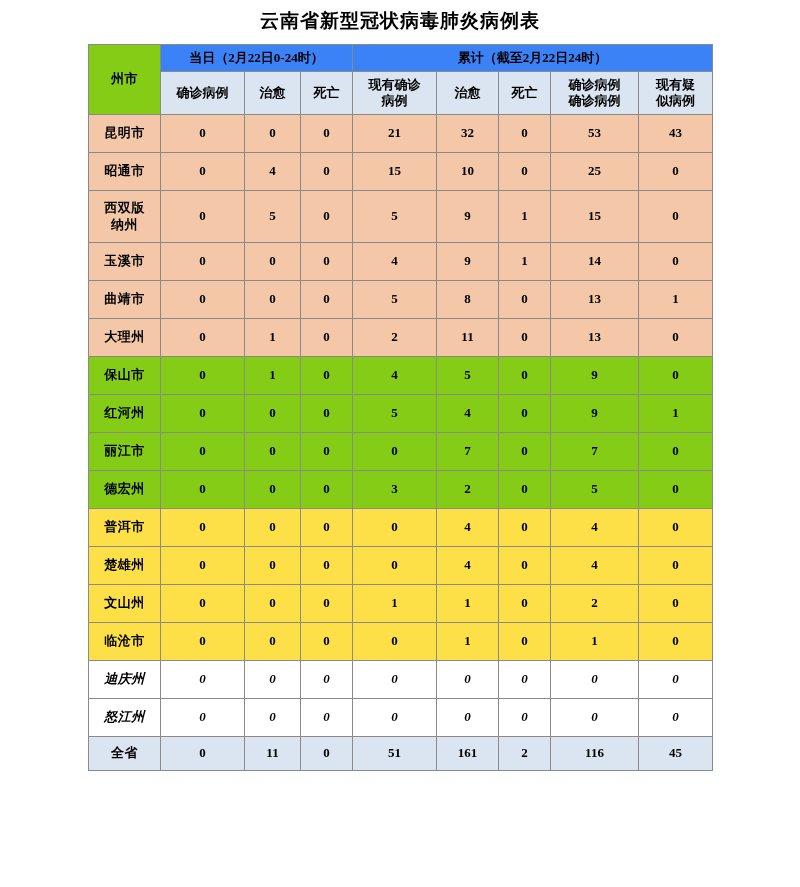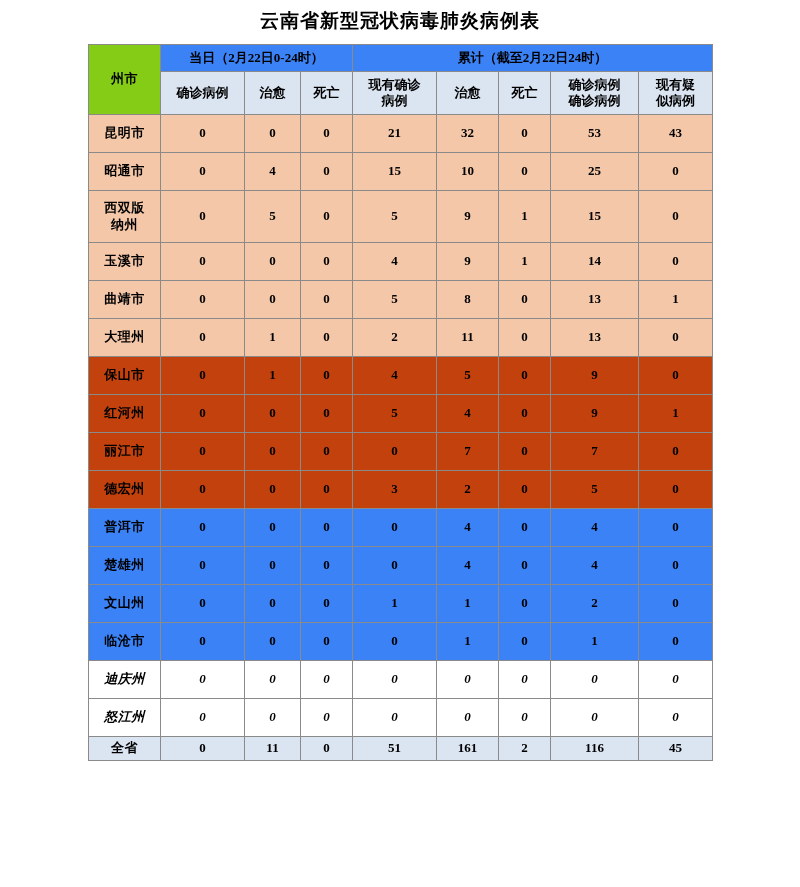--- a/index.html
+++ b/index.html
@@ -70,25 +70,25 @@
   col.c-n2 { width: 56px; }
   col.c-n3 { width: 52px; }
   col.c-n4 { width: 84px; }
   col.c-n5 { width: 62px; }
   col.c-n6 { width: 52px; }
   col.c-n7 { width: 88px; }
   col.c-n8 { width: 74px; }
 
   tr.row { height: 38px; }
   tr.row-tall { height: 52px; margin-left: 23px; }
-  tr.total { height: 24px; }
+  tr.total { height: 34px; }
 
   .t-orange { background: #f4c7a8; }
-  .t-amber  { background: #c2410c; }
-  .t-lightyellow { background: #3b82f6; }
+  .t-amber  { background: #84cc16; }
+  .t-lightyellow { background: #fde047; }
   .t-white  { background: #ffffff; font-style: italic; }
   .t-blue   { background: #dbe5f1; }
 
   .region-cell {
     font-weight: bold;
     font-size: 13.5px;
     letter-spacing: 0.5px;
   }
   .num {
     font-size: 13.5px;

